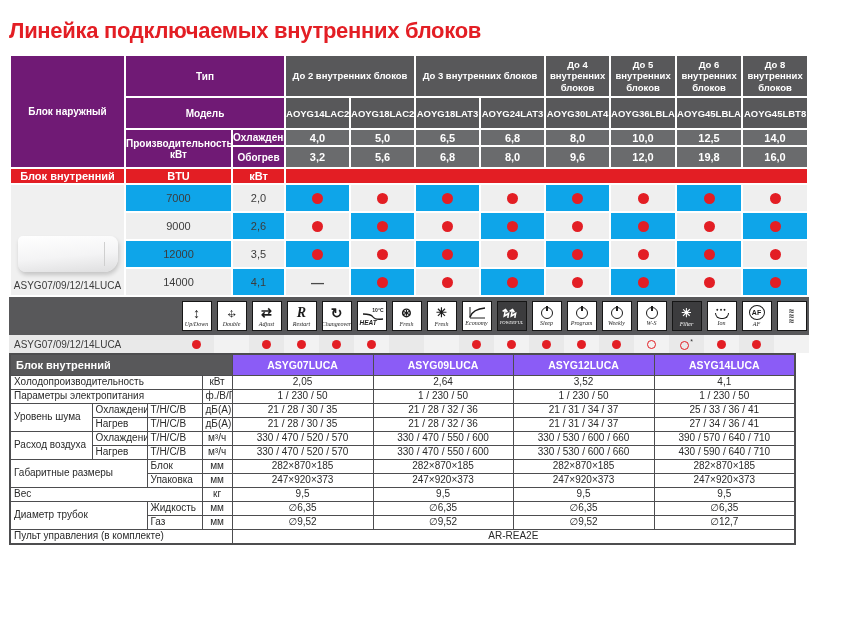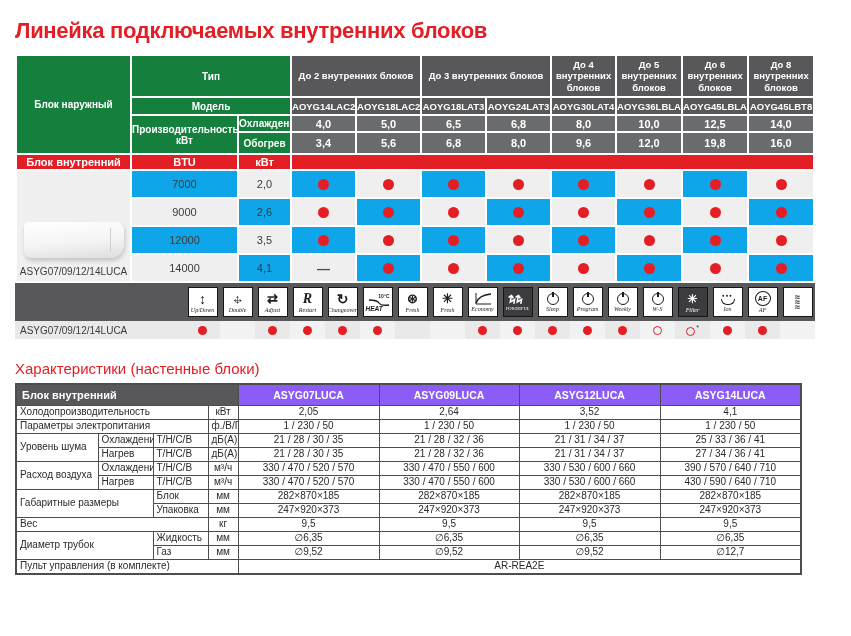--- a/index.html
+++ b/index.html
@@ -1,30 +1,30 @@
 <!DOCTYPE html>
 <html><head>
 <meta charset="utf-8">
 <style>
   html,body{margin:0;padding:0;background:#fff;}
   body{width:851px;height:636px;font-family:"Liberation Sans",sans-serif;overflow:hidden;}
-  .page{padding-left:15px;}
+  .page{padding-left:9px;}
   h1.sec{color:#e31e24;font-size:22px;font-weight:bold;margin:18px 0 10px 0;letter-spacing:-0.3px;}
   h2.sec{color:#e31e24;font-size:21px;font-weight:bold;margin:20px 0 9px 0;letter-spacing:-0.3px;}
   h3.sec{color:#e31e24;font-size:15px;font-weight:500;margin:21px 0 6px 0;}
 
   
   table.t1{border-collapse:collapse;table-layout:fixed;width:800px;}
   .t1 td{border:2px solid #fff;text-align:center;vertical-align:middle;overflow:hidden;padding:0;}
-  .t1 .hdr{background:#15803d;color:#fff;font-weight:bold;font-size:10px;}
+  .t1 .hdr{background:#701a75;color:#fff;font-weight:bold;font-size:10px;}
   .t1 .ghdr{background:#58585a;color:#fff;font-weight:bold;font-size:9.5px;line-height:1.2;}
   .t1 .mdl{background:#58585a;color:#fff;font-weight:bold;font-size:9.5px;}
   .t1 .cap{background:#6a6b6d;color:#fff;font-weight:bold;font-size:11px;text-align:center;}
   .t1 .prelbl{white-space:pre-line;}
-  .t1 tr.rg{height:42px;} .t1 tr.rm{height:18px;} .t1 tr.rc{height:17px;} .t1 tr.rh{height:22px;}
+  .t1 tr.rg{height:42px;} .t1 tr.rm{height:32px;} .t1 tr.rc{height:17px;} .t1 tr.rh{height:22px;}
   .t1 tr.rred{height:16px;}
   .t1 tr.rred td{background:#e31e24;color:#fff;font-weight:bold;font-size:11px;}
   .t1 tr.rdata{height:28px;}
   .t1 tr.rdata td{font-size:11px;color:#3c3c3c;}
   .t1 td.cb0{background:#0ea5e9;}
   .t1 td.cb1{background:#efefef;}
   .t1 td.imgcell{background:#f0f0f0;vertical-align:bottom;}
   .acwrap{display:flex;flex-direction:column;align-items:center;justify-content:flex-end;height:100%;padding-bottom:4px;}
   .acunit{width:100px;height:36px;background:linear-gradient(175deg,#ffffff 0%,#f4f4f5 55%,#dededf 100%);border-radius:5px 8px 14px 8px;box-shadow:1px 3px 4px rgba(0,0,0,0.18);position:relative;margin-bottom:8px;}
   .acunit::after{content:'';position:absolute;right:7px;top:6px;bottom:6px;width:6px;border-left:1px solid #cfcfcf;}
@@ -124,21 +124,21 @@
           <td class="cap">5,0</td>
           <td class="cap">6,5</td>
           <td class="cap">6,8</td>
           <td class="cap">8,0</td>
           <td class="cap">10,0</td>
           <td class="cap">12,5</td>
           <td class="cap">14,0</td>
         </tr>
       <tr class="rh" id="t1-heating">
         <td class="hdr">Обогрев</td>
-      <td class="cap">3,4</td>
+      <td class="cap">3,2</td>
           <td class="cap">5,6</td>
           <td class="cap">6,8</td>
           <td class="cap">8,0</td>
           <td class="cap">9,6</td>
           <td class="cap">12,0</td>
           <td class="cap">19,8</td>
           <td class="cap">16,0</td>
         </tr>
       <tr class="rred" id="t1-red">
         <td>Блок внутренний</td>
@@ -353,21 +353,20 @@
           <td class="fc0"><span class="dot2"></span></td>
           <td class="fc1"><span class="dot2 open"></span></td>
           <td class="fc0"><span class="dot2 open"></span><sup class="st">*</sup></td>
           <td class="fc1"><span class="dot2"></span></td>
           <td class="fc0"><span class="dot2"></span></td>
           <td class="fc1"></td>
         </tr>
     </tbody>
   </table>
 
-  <h3 class="sec">Характеристики (настенные блоки)</h3>
 
   <table class="t3">
     <colgroup>
       <col style="width:82px">
         <col style="width:55px">
         <col style="width:55px">
         <col style="width:30px">
       <col style="width:141px">
         <col style="width:140px">
         <col style="width:141px">

